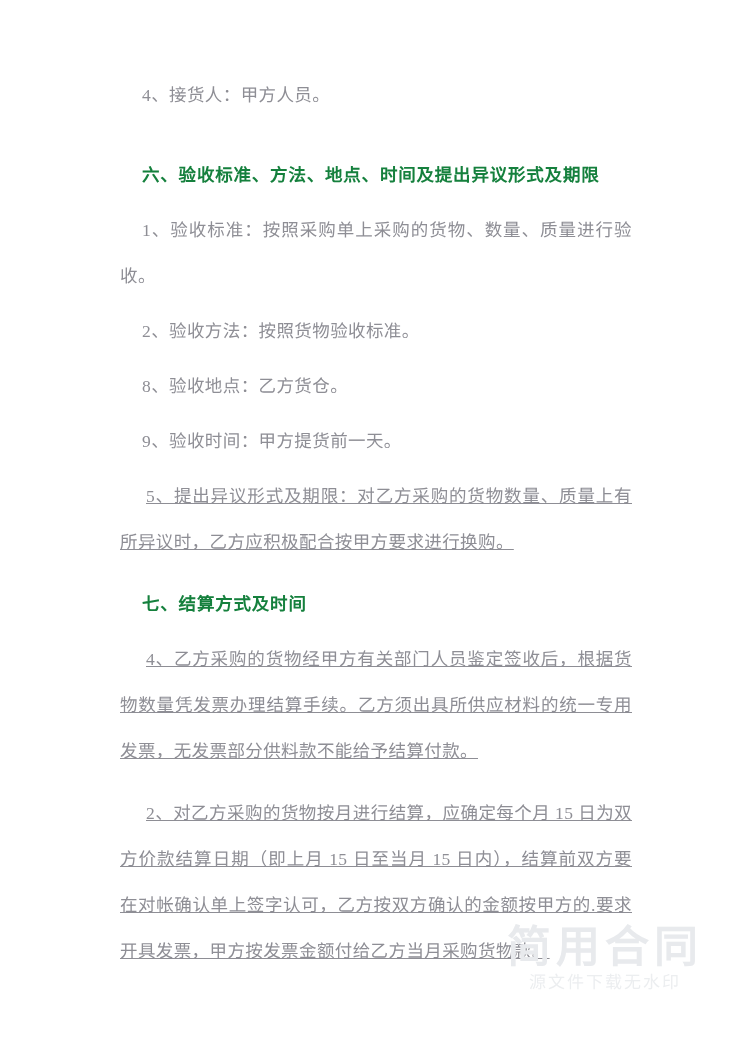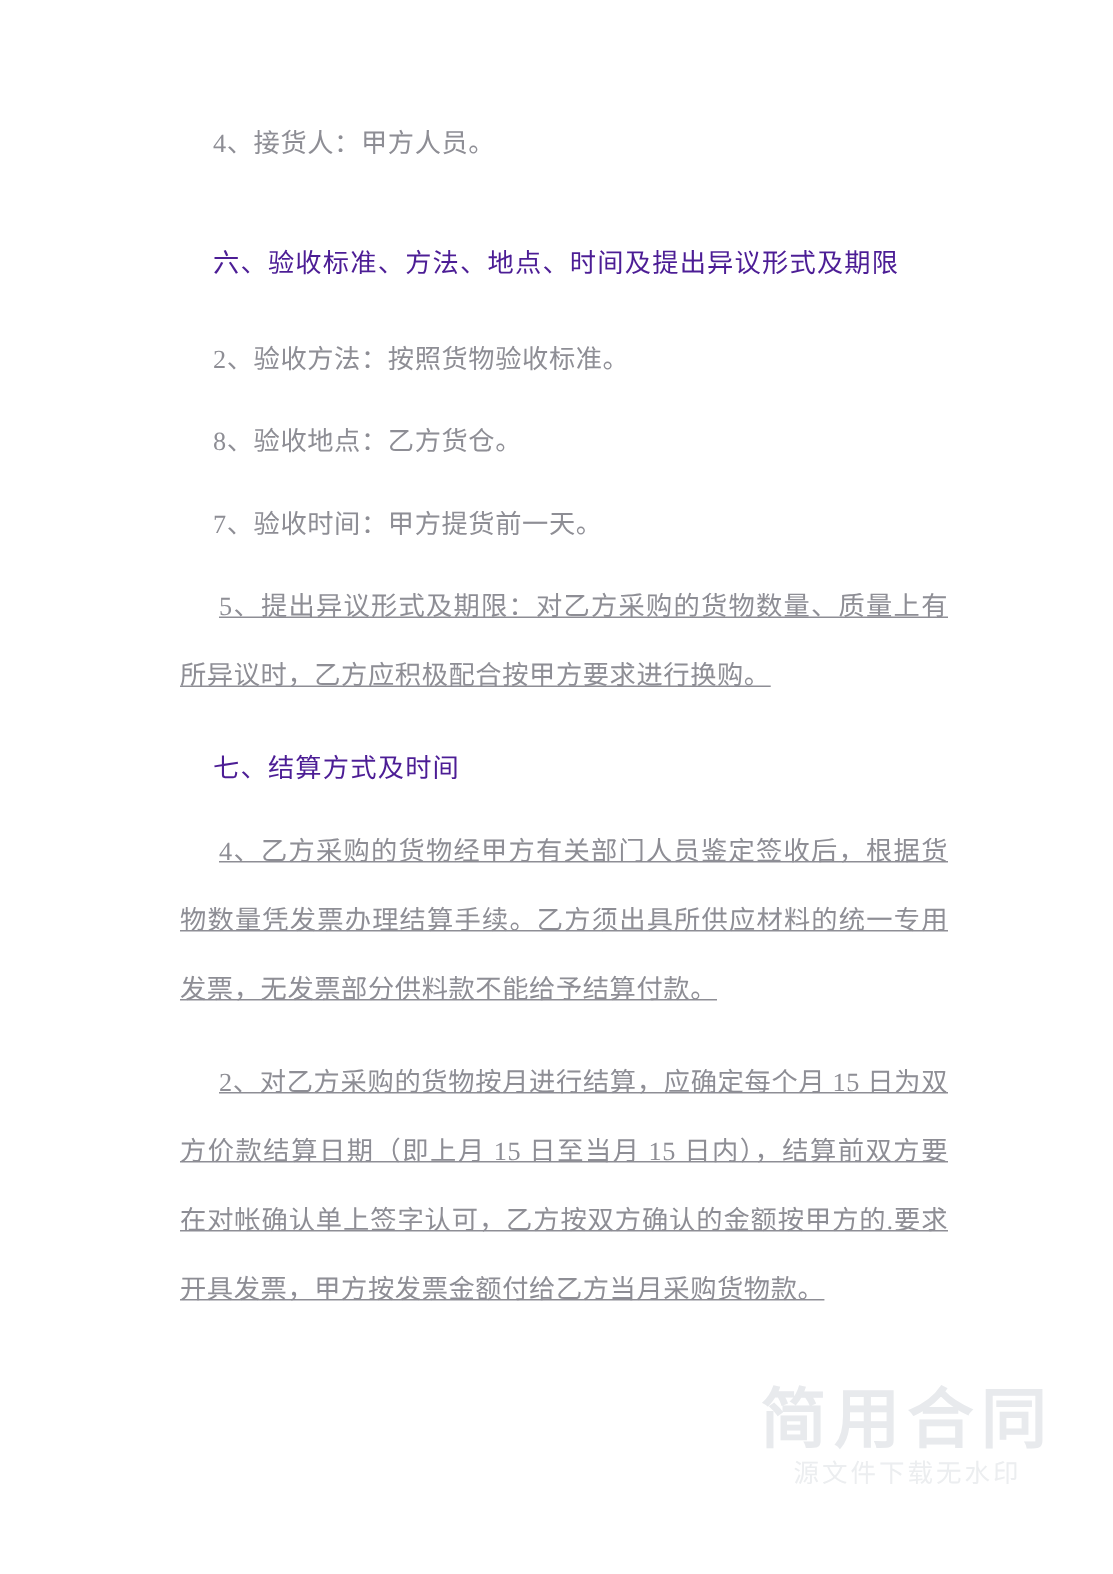--- a/index.html
+++ b/index.html
@@ -45,22 +45,22 @@
     text-indent: 26px;
     text-decoration: underline;
   }
 
   
   .para.item {
     text-indent: 22px;
   }
 
   .heading {
-    color: #4c1d95;
-    font-weight: normal;
+    color: #15803d;
+    font-weight: bold;
     text-indent: 22px;
     letter-spacing: 0.8px;
   }
 
   
   .gap-sm { height: 9px; }
   .gap-md { height: 16px; }
 
   
   .watermark {
@@ -104,29 +104,30 @@
     <p class="para item">4、接货人：甲方人员。</p>
     <div class="gap-sm"></div>
 
     <div class="gap-sm"></div>
 
     <div class="gap-md"></div>
 
     <h2 class="heading">六、验收标准、方法、地点、时间及提出异议形式及期限</h2>
     <div class="gap-sm"></div>
 
+    <p class="para item">1、验收标准：按照采购单上采购的货物、数量、质量进行验收。</p>
     <div class="gap-sm"></div>
 
     <p class="para item">2、验收方法：按照货物验收标准。</p>
     <div class="gap-sm"></div>
 
     <p class="para item">8、验收地点：乙方货仓。</p>
     <div class="gap-sm"></div>
 
-    <p class="para item">7、验收时间：甲方提货前一天。</p>
+    <p class="para item">9、验收时间：甲方提货前一天。</p>
     <div class="gap-sm"></div>
 
     <p class="para indent-wide">5、提出异议形式及期限：对乙方采购的货物数量、质量上有所异议时，乙方应积极配合按甲方要求进行换购。</p>
     <div class="gap-md"></div>
 
     <h2 class="heading">七、结算方式及时间</h2>
     <div class="gap-sm"></div>
 
     <p class="para indent-wide">4、乙方采购的货物经甲方有关部门人员鉴定签收后，根据货物数量凭发票办理结算手续。乙方须出具所供应材料的统一专用发票，无发票部分供料款不能给予结算付款。</p>
     <div class="gap-md"></div>

